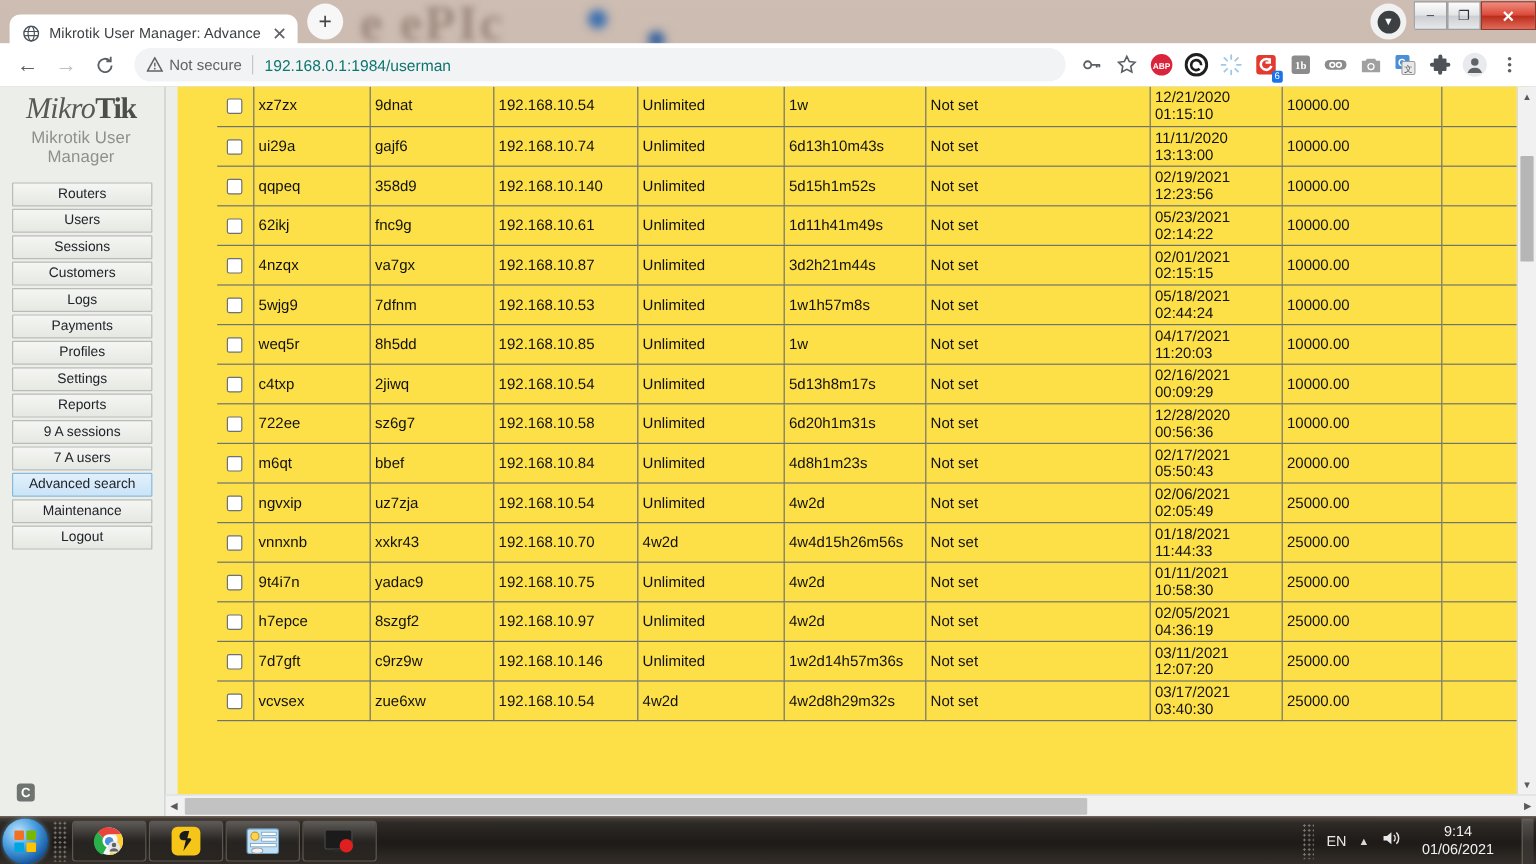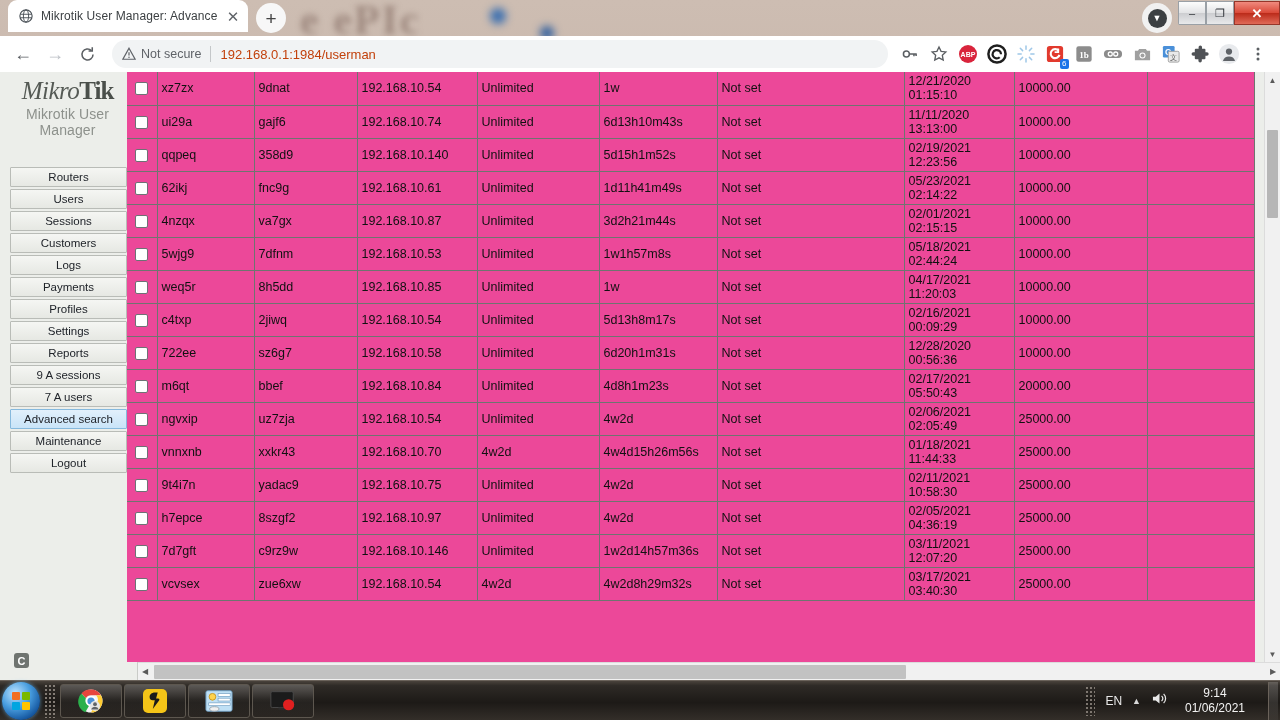--- a/index.html
+++ b/index.html
@@ -42,21 +42,21 @@
     position: absolute;
     left: 0; top: 0; width: 1280px; height: 680px;
   }
 
   
   .tabstrip {
     position: absolute; left:0; top:0; width:1280px; height:36px;
     background: transparent;
   }
   .tab {
-    position: absolute; left: 8px; top: 0;
+    position: absolute; left: 8px; top: 12px;
     width: 240px; height: 32px;
     background: #ffffff;
     border-radius: 9px 9px 0 0;
     display: flex; align-items: center;
     padding: 0 6px 0 10px;
     gap: 7px;
   }
   .tab .favicon {
     width: 16px; height: 16px; flex: 0 0 16px;
     border-radius: 50%;
@@ -140,21 +140,21 @@
     min-width: 0;
   }
   .omnibox .warn {
     display:flex;align-items:center;gap:5px;
     color:#5f6368; font-size:12.5px; white-space:nowrap;
   }
   .omnibox .sep {
     width:1px;height:16px;background:#c4c7c9;flex:0 0 1px;margin:0 2px;
   }
   .omnibox .url {
-    font-size:13px;color:#c2410c;white-space:nowrap;overflow:hidden;
+    font-size:13px;color:#0f766e;white-space:nowrap;overflow:hidden;
     flex:1 1 auto;
   }
   .tb-icons { display:flex;align-items:center;gap:1px;flex:0 0 auto; }
   .tbi {
     width:28px;height:28px;
     display:flex;align-items:center;justify-content:center;
     position:relative;
   }
   .badge {
     position:absolute; right:0px; bottom:-1px;
@@ -182,40 +182,41 @@
     font-family:"Liberation Serif", serif;
     font-size:25px; line-height:1;
     color:#555a55;
     font-style: italic;
     letter-spacing:-.5px;
   }
   .logo .bold { font-style: normal; font-weight:bold; color:#4a4f4a; letter-spacing:-1px;}
   .logo-sub {
     font-size:14px; color:#8d918c; margin-top:3px; letter-spacing:.1px;
   }
-  .menu { margin-top: 29px; padding: 0 10px; }
+  .menu { margin-top: 14px; padding: 0 10px; }
   .menu-btn {
     height: 20px; margin-bottom: 2px;
     border:1px solid #b9bcb7;
     background: linear-gradient(180deg,#f5f6f3 0%, #e6e8e3 100%);
     display:flex;align-items:center;justify-content:center;
     font-size:11.5px; color:#20242a;
     border-radius:1px;
   }
   .menu-btn.active {
     background: linear-gradient(180deg,#e2f0fb 0%, #c9e4f8 100%);
     border-color:#86b9dd;
   }
 
   
   .tablewrap {
-    position:absolute; left:127px; top:0;
+    position:absolute; left:148px; top:0;
     width: 1128px; height: 590px;
-    background:#ec4899;
+    background:#fde047;
     overflow:hidden;
+    padding-left:33px;
   }
   table.grid {
     border-collapse: collapse;
     table-layout: fixed;
     width: 1127px;
     font-size: 12.5px;
     color:#111;
   }
   table.grid td {
     border-bottom: 1px solid #6f7470;
@@ -716,21 +717,21 @@
             </tr>
             <tr>
               <td class="cb"><span class="chk"></span></td>
               <td>9t4i7n</td>
               <td>yadac9</td>
               <td>192.168.10.75</td>
               <td>Unlimited</td>
               <td>4w2d</td>
               <td>Not set</td>
               <td class="date">
-                <div>02/11/2021</div>
+                <div>01/11/2021</div>
                 <div>10:58:30</div>
               </td>
               <td>25000.00</td>
               <td></td>
               <td class="last"></td>
             </tr>
             <tr>
               <td class="cb"><span class="chk"></span></td>
               <td>h7epce</td>
               <td>8szgf2</td>

